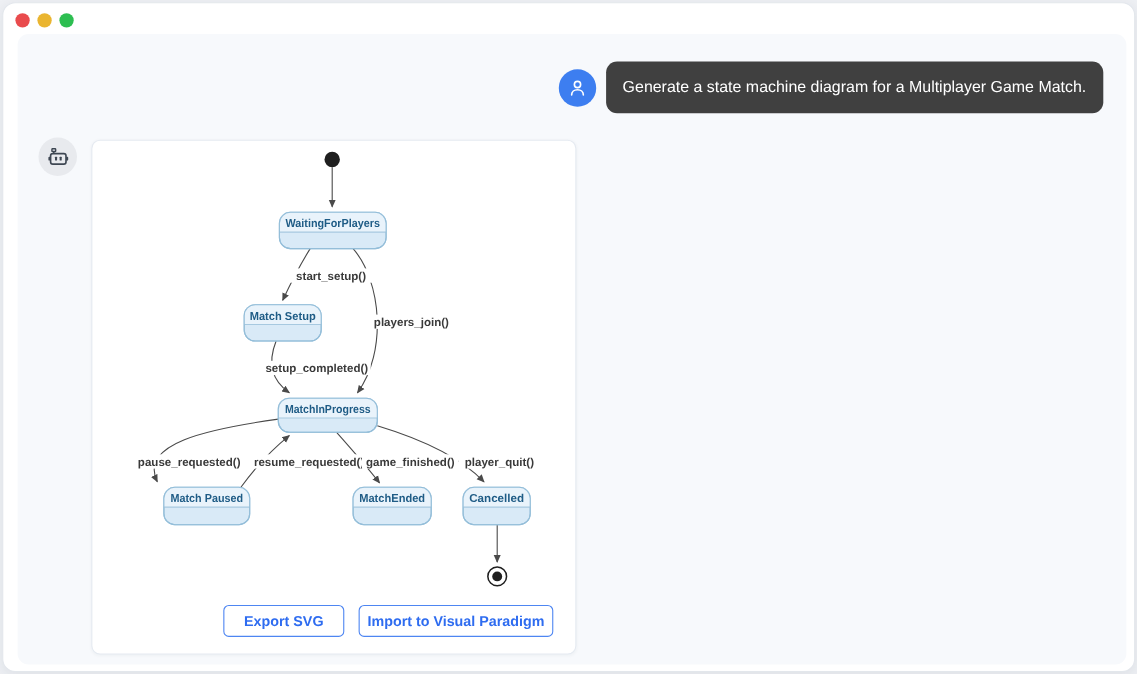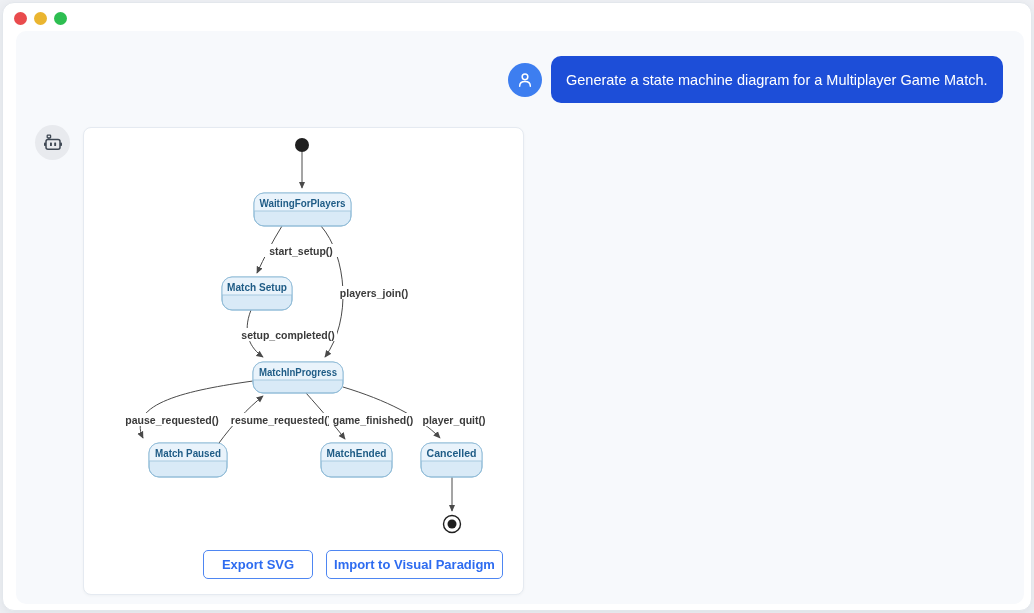--- a/index.html
+++ b/index.html
@@ -25,21 +25,21 @@
     background:#f7f9fc;border-radius:10px;
   }
 
   
   .user-avatar{
     position:absolute;left:492px;top:32px;width:34px;height:34px;border-radius:50%;
     background:#3d7ef0;display:flex;align-items:center;justify-content:center;
   }
   .user-bubble{
     position:absolute;left:535px;top:25px;height:47px;
-    background:#1d4ed8;border-radius:10px;color:#ffffff;
+    background:#404040;border-radius:10px;color:#ffffff;
     font-size:14.5px;display:flex;align-items:center;
     padding:0 15px;white-space:nowrap;
   }
 
   
   .bot-avatar{
     position:absolute;left:19px;top:94px;width:35px;height:35px;border-radius:50%;
     background:#e8eaee;display:flex;align-items:center;justify-content:center;
   }
 

